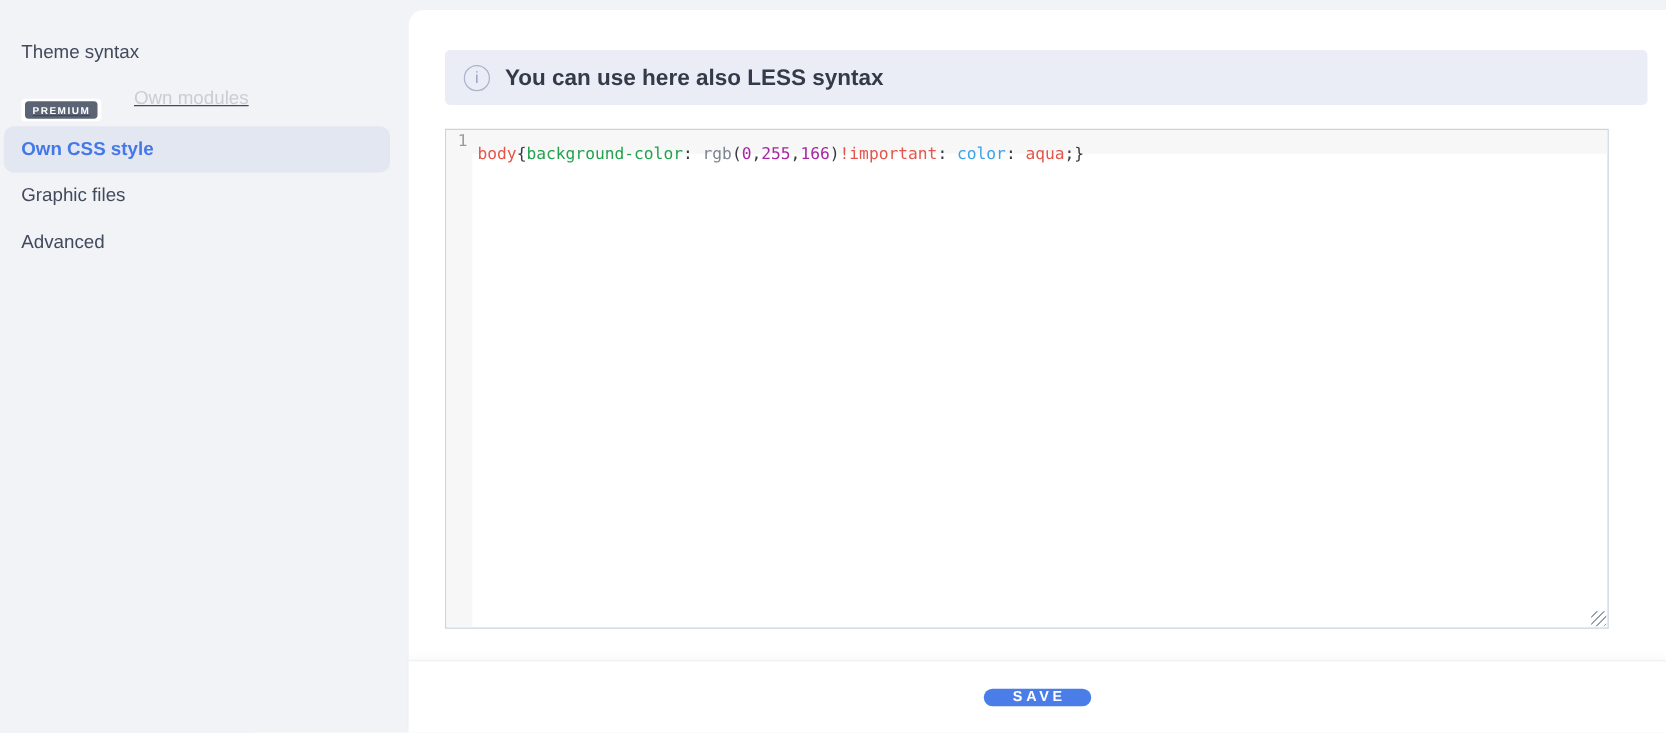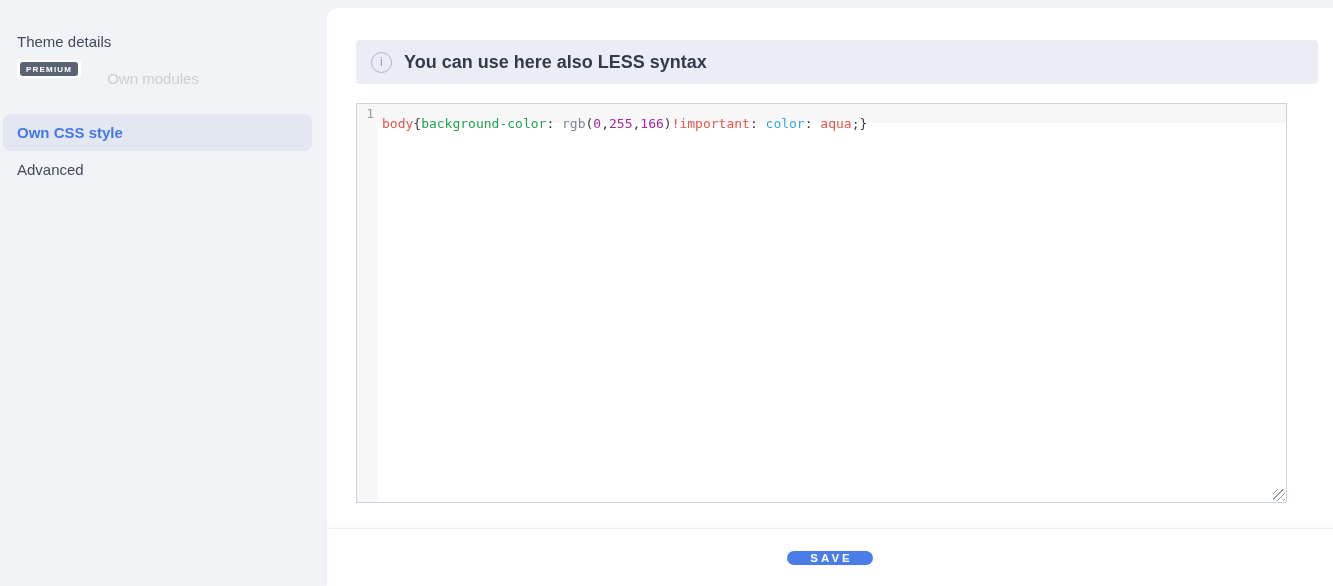--- a/index.html
+++ b/index.html
@@ -29,26 +29,26 @@
     line-height: 37px;
     padding-left: 17px;
     font-size: 15px;
     color: #414a5c;
     cursor: pointer;
     white-space: nowrap;
   }
   .nav-item.active {
     background: #e3e7f1;
     border-radius: 8px;
-    margin: 17px 15px 0 3px;
+    margin: 4px 15px 0 3px;
     padding-left: 14px;
     color: #4478e8;
     font-weight: 700;
   }
-  .premium-row { display: flex; align-items: flex-start; }
+  .premium-row { display: flex; align-items: flex-end; text-decoration: underline; }
   .premium-halo {
     background: #ffffff;
     border-radius: 3px;
     padding: 2px 3px;
     display: inline-flex;
     line-height: normal;
   }
   .premium-badge {
     background: #5b6475;
     color: #ffffff;
@@ -163,30 +163,33 @@
     font-weight: 700;
     letter-spacing: 3px;
     cursor: pointer;
   }
 </style>
 </head>
 <body>
 
 <nav class="sidebar">
   <div class="nav-item">
-    <span>Theme details</span>
+    <span>Theme syntax</span>
   </div>
   <div class="nav-item premium-row">
     <span class="premium-halo">
         <span class="premium-badge">PREMIUM</span>
       </span>
     <span class="disabled-label">Own modules</span>
   </div>
   <div class="nav-item active">
     <span>Own CSS style</span>
+  </div>
+  <div class="nav-item">
+    <span>Graphic files</span>
   </div>
   <div class="nav-item">
     <span>Advanced</span>
   </div>
 </nav>
 
 <main class="main-card">
 
   <div class="banner">
     <span class="info-icon">i</span>

